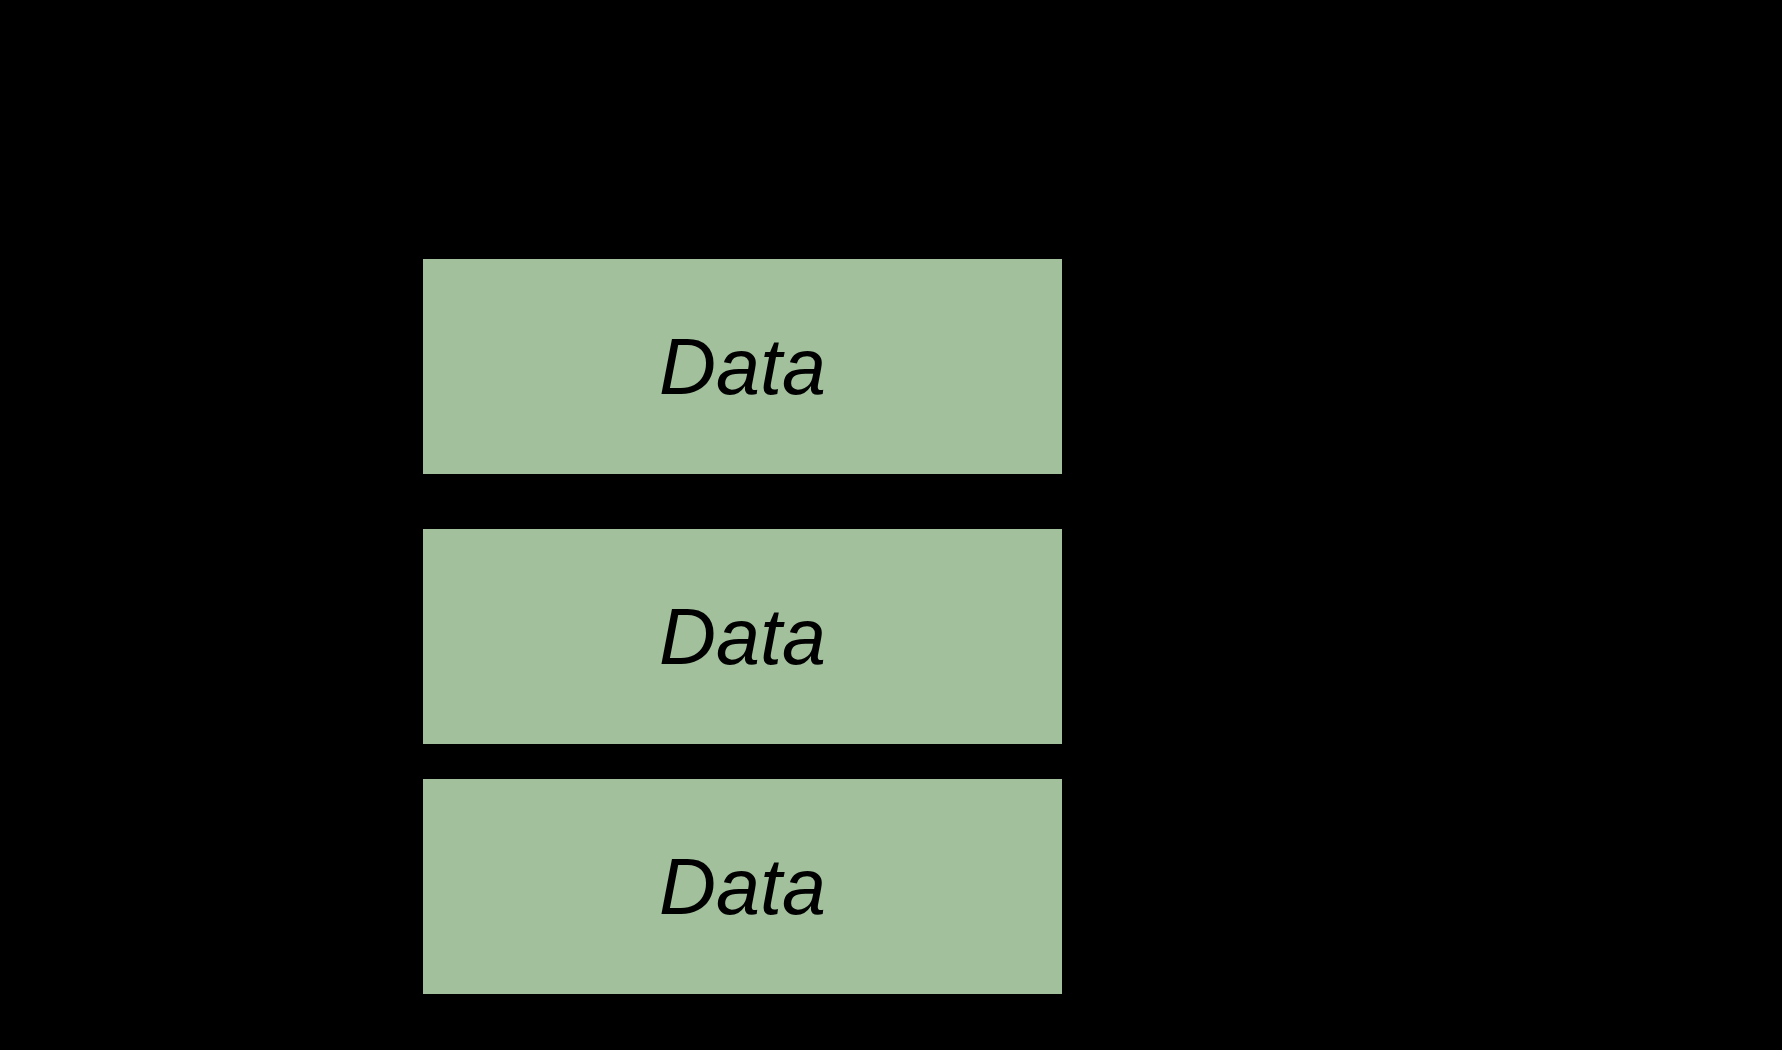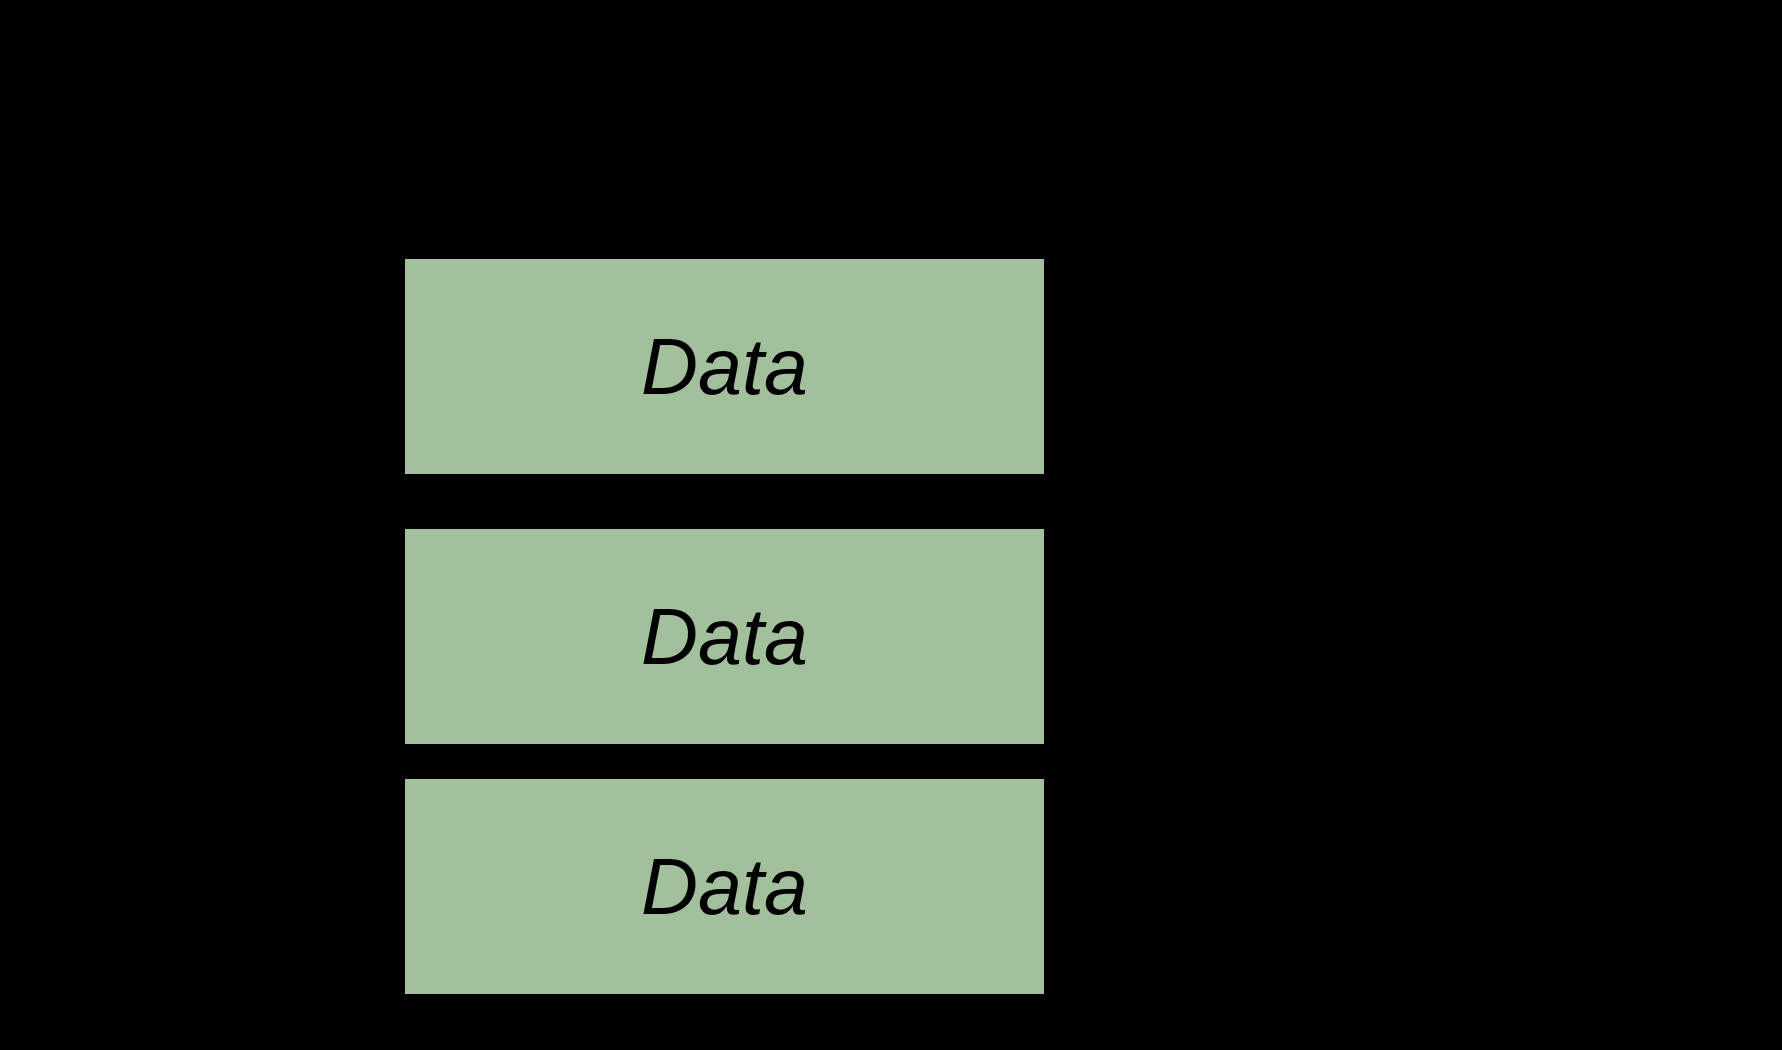--- a/index.html
+++ b/index.html
@@ -12,20 +12,21 @@
     height: 1050px;
     background: #000000;
     font-family: "Liberation Sans", sans-serif;
     overflow: hidden;
   }
   .canvas {
     position: relative;
     width: 1632px;
     height: 1050px;
     background: #000000;
+    margin-left: 18px;
   }
   .data-block {
     position: absolute;
     left: 405px;
     width: 639px;
     height: 215px;
     background: #a1c09b;
     display: flex;
     align-items: center;
     justify-content: center;

